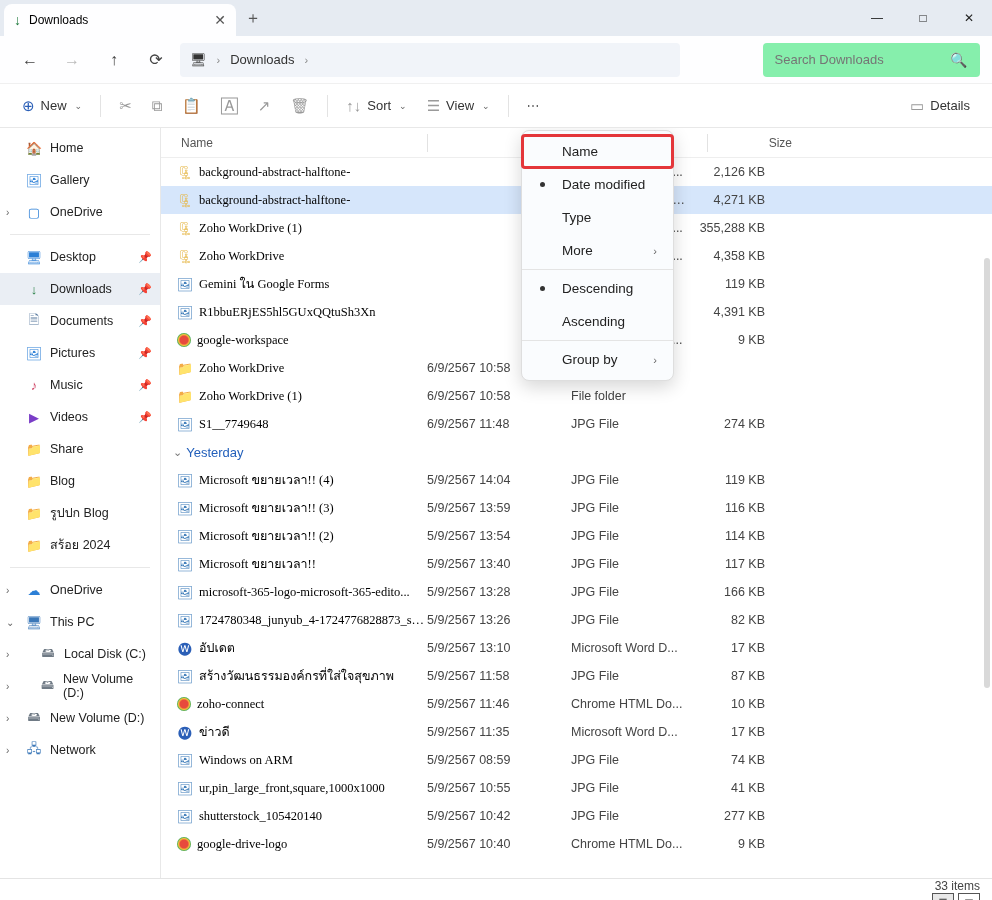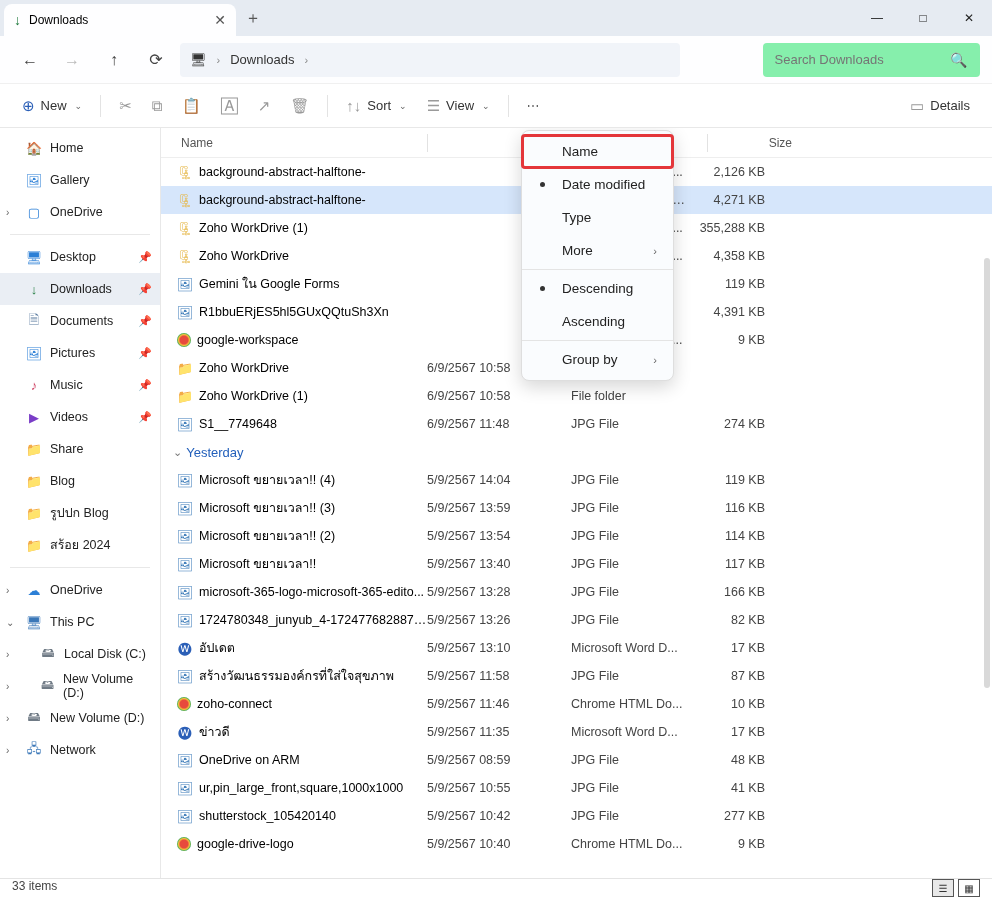--- a/index.html
+++ b/index.html
@@ -60,21 +60,21 @@
 .col-name { width: 246px; }
 .col-date { width: 144px; }
 .col-type { width: 118px; }
 .col-size { width: 76px; text-align: right; }
 .col-sep { width: 1px; height: 18px; background: #e2e2e2; margin-right:8px; }
 
 .filelist { flex: 1; overflow-y: auto; font-size: 12.5px; }
 .row { height: 28px; display: flex; align-items: center; padding-left: 16px; cursor: pointer; }
 .row.selected { background: #d6e6fb; }
 .cell-name { width: 250px; display: flex; align-items: center; gap: 6px; overflow: hidden; white-space: nowrap; text-overflow: ellipsis; }
-.cell-name span.label { overflow: hidden; text-overflow: ellipsis; white-space: nowrap; flex:1; }
+.cell-name span.label { overflow: hidden; text-overflow: ellipsis; white-space: nowrap; flex:1;font-family:Liberation Serif, serif; }
 .cell-date { width: 144px; color: #444; }
 .cell-type { width: 118px; color: #444; overflow: hidden; white-space: nowrap; text-overflow: ellipsis; }
 .cell-size { width: 76px; text-align: right; color: #444; }
 .fi { width: 16px; height: 16px; display:inline-flex; align-items:center; justify-content:center; font-size:13px; flex-shrink:0; }
 .fi-zip { color:#e6b84a; }
 .fi-jpg { color:#3a7ab8; }
 .fi-gif { color:#3a7ab8; }
 .fi-html { background: radial-gradient(circle,#e74a3d 40%,#f6c13d 55%,#35a853 70%,#3a7ab8 85%); border-radius:50%; width:14px; height:14px; }
 .fi-folder { color:#f6c04b; }
 .fi-word { color:#2b5fb7; }
@@ -83,21 +83,21 @@
 
 .scrollbar-ind { position:absolute; right:2px; top:130px; width:6px; height:430px; background:#d9d9d9; border-radius:3px; }
 
 .sort-menu { position: absolute; top: 2px; left: 360px; width: 153px; background: #fafcfe; border: 1px solid #dedede; border-radius: 8px; box-shadow: 0 6px 18px rgba(0,0,0,0.16); padding: 4px 0; z-index: 50; font-size: 13.5px; color: #222; }
 .sort-menu .mi { height: 33px; display: flex; align-items: center; padding: 0 16px 0 40px; position: relative; cursor: pointer; }
 .sort-menu .mi .dot { position: absolute; left: 18px; width: 5px; height: 5px; border-radius:50%; background:#333; }
 .sort-menu .mi .sub-chev { margin-left:auto; font-size:11px; color:#666; }
 .sort-menu .sep { height:1px; background:#e4e4e4; margin:2px 0; }
 .sort-menu .mi.highlight { outline: 3px solid #e4363a; outline-offset: -2px; border-radius: 3px; }
 
-.statusbar { height: 22px; border-top: 1px solid #e4e4e4; display:flex; align-items:flex-start; padding:0 12px; font-size:12px; color:#444; }
+.statusbar { height: 22px; border-top: 1px solid #e4e4e4; display:flex; align-items:flex-end; padding:0 12px; font-size:12px; color:#444;flex-direction:column; }
 .status-right { margin-left:auto; display:flex; gap:4px; }
 .view-toggle { width:22px; height:18px; border:1px solid #555; display:flex; align-items:center; justify-content:center; font-size:10px; color:#333; }
 .view-toggle.active { background:#e8e8e8; }
 </style>
 </head>
 <body>
 
 <div class="titlebar">
   <div class="tab">
     <span class="down-icon">↓</span>
@@ -464,25 +464,25 @@
             <span class="fi fi-word">🅦</span>
             <span class="label">ข่าวดี</span>
           </div>
           <div class="cell-date">5/9/2567 11:35</div>
           <div class="cell-type">Microsoft Word D...</div>
           <div class="cell-size">17 KB</div>
         </div>
         <div class="row">
           <div class="cell-name">
             <span class="fi fi-jpg">🖼</span>
-            <span class="label">OneDrive on ARM</span>
+            <span class="label">Windows on ARM</span>
           </div>
           <div class="cell-date">5/9/2567 08:59</div>
           <div class="cell-type">JPG File</div>
-          <div class="cell-size">48 KB</div>
+          <div class="cell-size">74 KB</div>
         </div>
         <div class="row">
           <div class="cell-name">
             <span class="fi fi-jpg">🖼</span>
             <span class="label">ur,pin_large_front,square,1000x1000</span>
           </div>
           <div class="cell-date">5/9/2567 10:55</div>
           <div class="cell-type">JPG File</div>
           <div class="cell-size">41 KB</div>
         </div>

